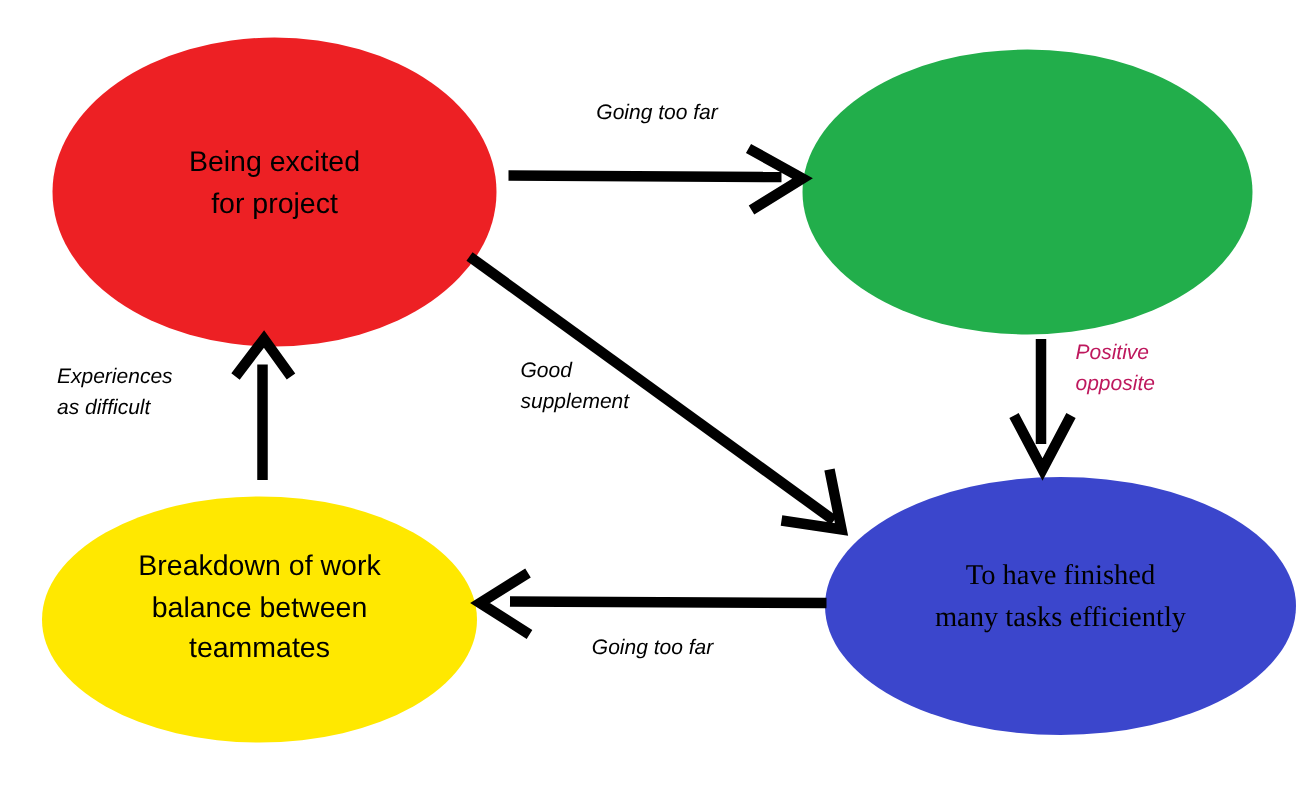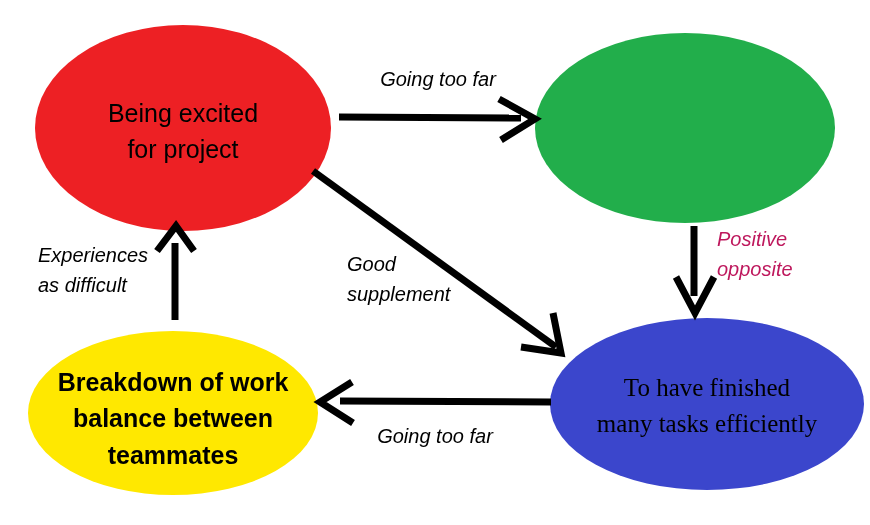--- a/index.html
+++ b/index.html
@@ -21,31 +21,31 @@
     left: 0;
     top: 0;
     width: 870px;
     height: 525px;
   }
   .node-label {
     position: absolute;
     text-align: center;
     color: #000000;
     font-family: "Liberation Sans", sans-serif;
-    font-size: 25px;
+    font-size: 19px;
     line-height: 1.45;
     font-weight: 400;
     white-space: pre-line;
     pointer-events: none;
   }
   .edge-label {
     position: absolute;
     color: #000000;
     font-family: "Liberation Sans", sans-serif;
-    font-size: 20px;
+    font-size: 14px;
     font-style: italic;
     line-height: 1.5;
     white-space: pre-line;
   }
   .edge-label.center { text-align: center; }
   .edge-label.left   { text-align: left; }
 </style>
 </head>
 <body>
 
@@ -84,30 +84,30 @@
     </g>
   </svg>
 
   <div class="node-label" style="left: 35px; top: 95px; width: 296px; color: rgb(0, 0, 0);">Being excited
 for project</div>
 
 
   <div class="node-label" style="left: 550px; top: 370px; width: 314px; color: rgb(0, 0, 0); font-family: Liberation Serif, serif;">To have finished
 many tasks efficiently</div>
 
-  <div class="node-label" style="left: 28px; top: 364px; width: 290px; color: rgb(0, 0, 0); font-weight: bold;">Breakdown of work
+  <div class="node-label" style="left: 28px; top: 364px; width: 290px; color: rgb(0, 0, 0);">Breakdown of work
 balance between
 teammates</div>
 
   <div class="edge-label center" style="left: 348px; top: 64px; width: 180px; color: rgb(0, 0, 0);">Going too far</div>
 
   <div class="edge-label left" style="left: 717px; top: 224px; width: 150px; color: #be185d;">Positive
 opposite</div>
 
   <div class="edge-label center" style="left: 340px; top: 421px; width: 190px; color: rgb(0, 0, 0);">Going too far</div>
 
   <div class="edge-label left" style="left: 38px; top: 240px; width: 150px; color: rgb(0, 0, 0);">Experiences
 as difficult</div>
 
-  <div class="edge-label left" style="left: 347px; top: 249px; width: 160px; color: rgb(0, 0, 0);">Good
+  <div class="edge-label left" style="left: 347px; top: 236px; width: 160px; color: rgb(0, 0, 0);">Good
 supplement</div>
 
 </div>
 
 </body></html>

